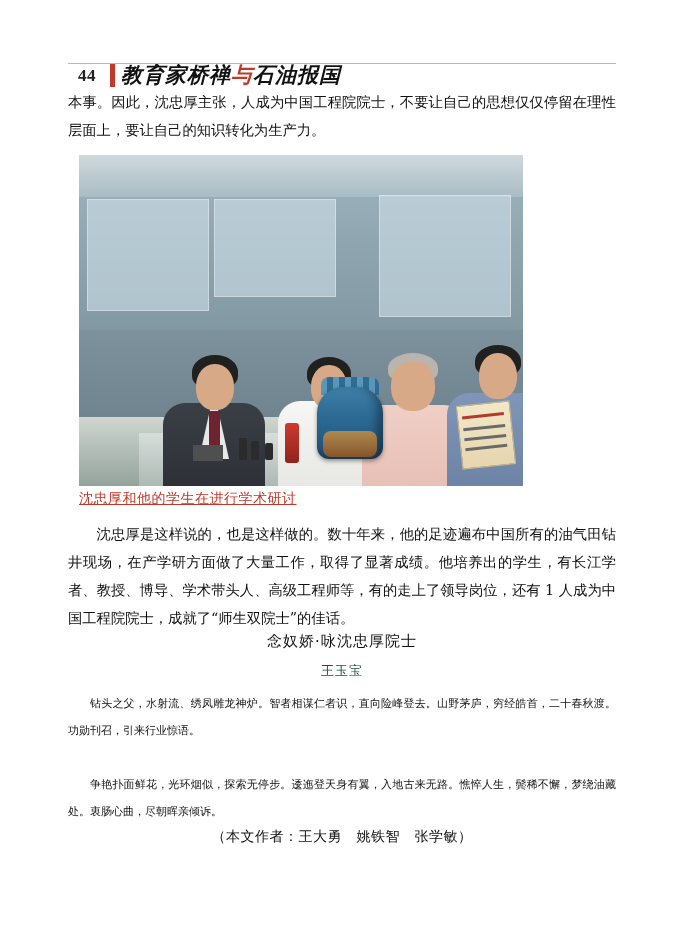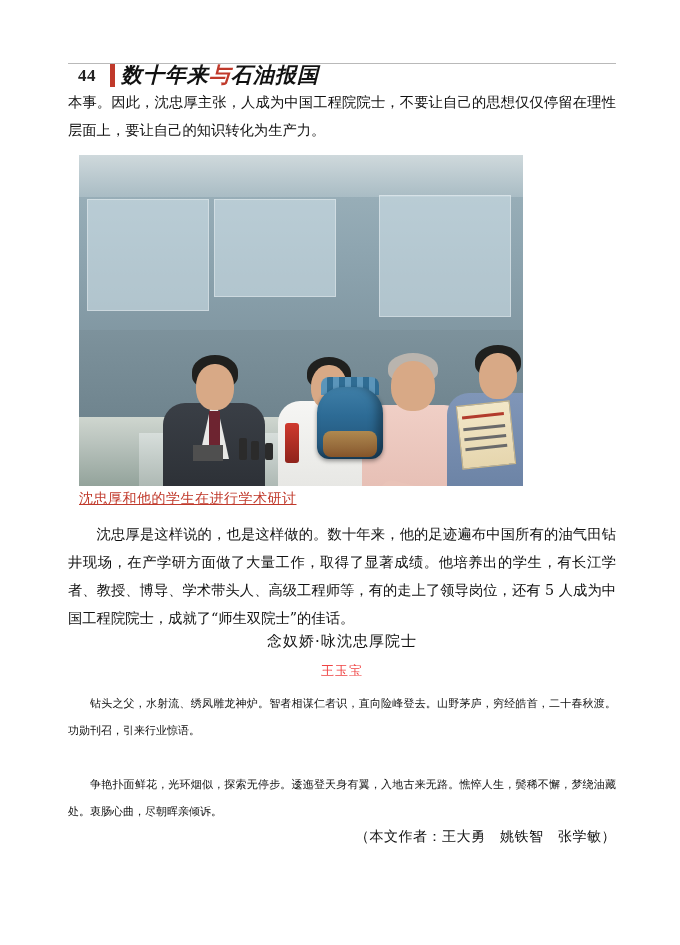--- a/index.html
+++ b/index.html
@@ -281,21 +281,21 @@
     letter-spacing: 1px;
   }
   .poem-author {
     position: absolute;
     left: 68px;
     top: 662px;
     width: 548px;
     text-align: center;
     font-family: "DejaVu Serif", "Liberation Serif", serif;
     font-size: 13px;
-    color: #ef4444;
+    color: #14532d;
     letter-spacing: 1px;
   }
   .poem-body {
     position: absolute;
     left: 68px;
     width: 548px;
     font-family: "DejaVu Serif", "Liberation Serif", serif;
     font-size: 11px;
     line-height: 27px;
     color: #111;
@@ -303,37 +303,37 @@
     text-indent: 2em;
   }
   .poem-p1 { top: 690px; }
   .poem-p2 { top: 771px; }
 
   .credit {
     position: absolute;
     left: 68px;
     top: 828px;
     width: 548px;
-    text-align: right;
+    text-align: center;
     font-family: Liberation Serif, serif;
     font-size: 14px;
     color: #111;
     letter-spacing: 0.5px;
   }
 </style>
 </head>
 <body>
 
 <div class="page">
 
   <div class="header">
     <div class="page-number">44</div>
     <div class="header-bar"></div>
     <div class="header-title">
-      <span>数十年来</span><span class="accent">与</span><span>石油报国</span>
+      <span>教育家桥禅</span><span class="accent">与</span><span>石油报国</span>
     </div>
   </div>
   <div class="header-rule"></div>
 
   <div class="body-text para-top">本事。因此，沈忠厚主张，人成为中国工程院院士，不要让自己的思想仅仅停留在理性层面上，要让自己的知识转化为生产力。</div>
 
   <div class="photo-wrap">
     <div class="photo">
       <div class="bg-wall"></div>
       <div class="bg-ceiling"></div>
@@ -391,21 +391,21 @@
         <div class="poster-line" style="top:10px"></div>
         <div class="poster-line" style="top:22px;background:#6a6a6a"></div>
         <div class="poster-line" style="top:32px;background:#6a6a6a"></div>
         <div class="poster-line" style="top:42px;background:#6a6a6a"></div>
       </div>
     </div>
   </div>
 
   <div class="photo-caption">沈忠厚和他的学生在进行学术研讨</div>
 
-  <div class="body-text para2 para-indent">沈忠厚是这样说的，也是这样做的。数十年来，他的足迹遍布中国所有的油气田钻井现场，在产学研方面做了大量工作，取得了显著成绩。他培养出的学生，有长江学者、教授、博导、学术带头人、高级工程师等，有的走上了领导岗位，还有 5 人成为中国工程院院士，成就了“师生双院士”的佳话。</div>
+  <div class="body-text para2 para-indent">沈忠厚是这样说的，也是这样做的。数十年来，他的足迹遍布中国所有的油气田钻井现场，在产学研方面做了大量工作，取得了显著成绩。他培养出的学生，有长江学者、教授、博导、学术带头人、高级工程师等，有的走上了领导岗位，还有 1 人成为中国工程院院士，成就了“师生双院士”的佳话。</div>
 
   <div class="poem-title">念奴娇·咏沈忠厚院士</div>
   <div class="poem-author">王玉宝</div>
   <div class="poem-body poem-p1">钻头之父，水射流、绣凤雕龙神炉。智者相谋仁者识，直向险峰登去。山野茅庐，穷经皓首，二十春秋渡。功勋刊召，引来行业惊语。</div>
   <div class="poem-body poem-p2">争艳扑面鲜花，光环烟似，探索无停步。逶迤登天身有翼，入地古来无路。憔悴人生，鬓稀不懈，梦绕油藏处。衷肠心曲，尽朝晖亲倾诉。</div>
 
   <div class="credit">（本文作者：王大勇　姚铁智　张学敏）</div>
 
 </div>
 

